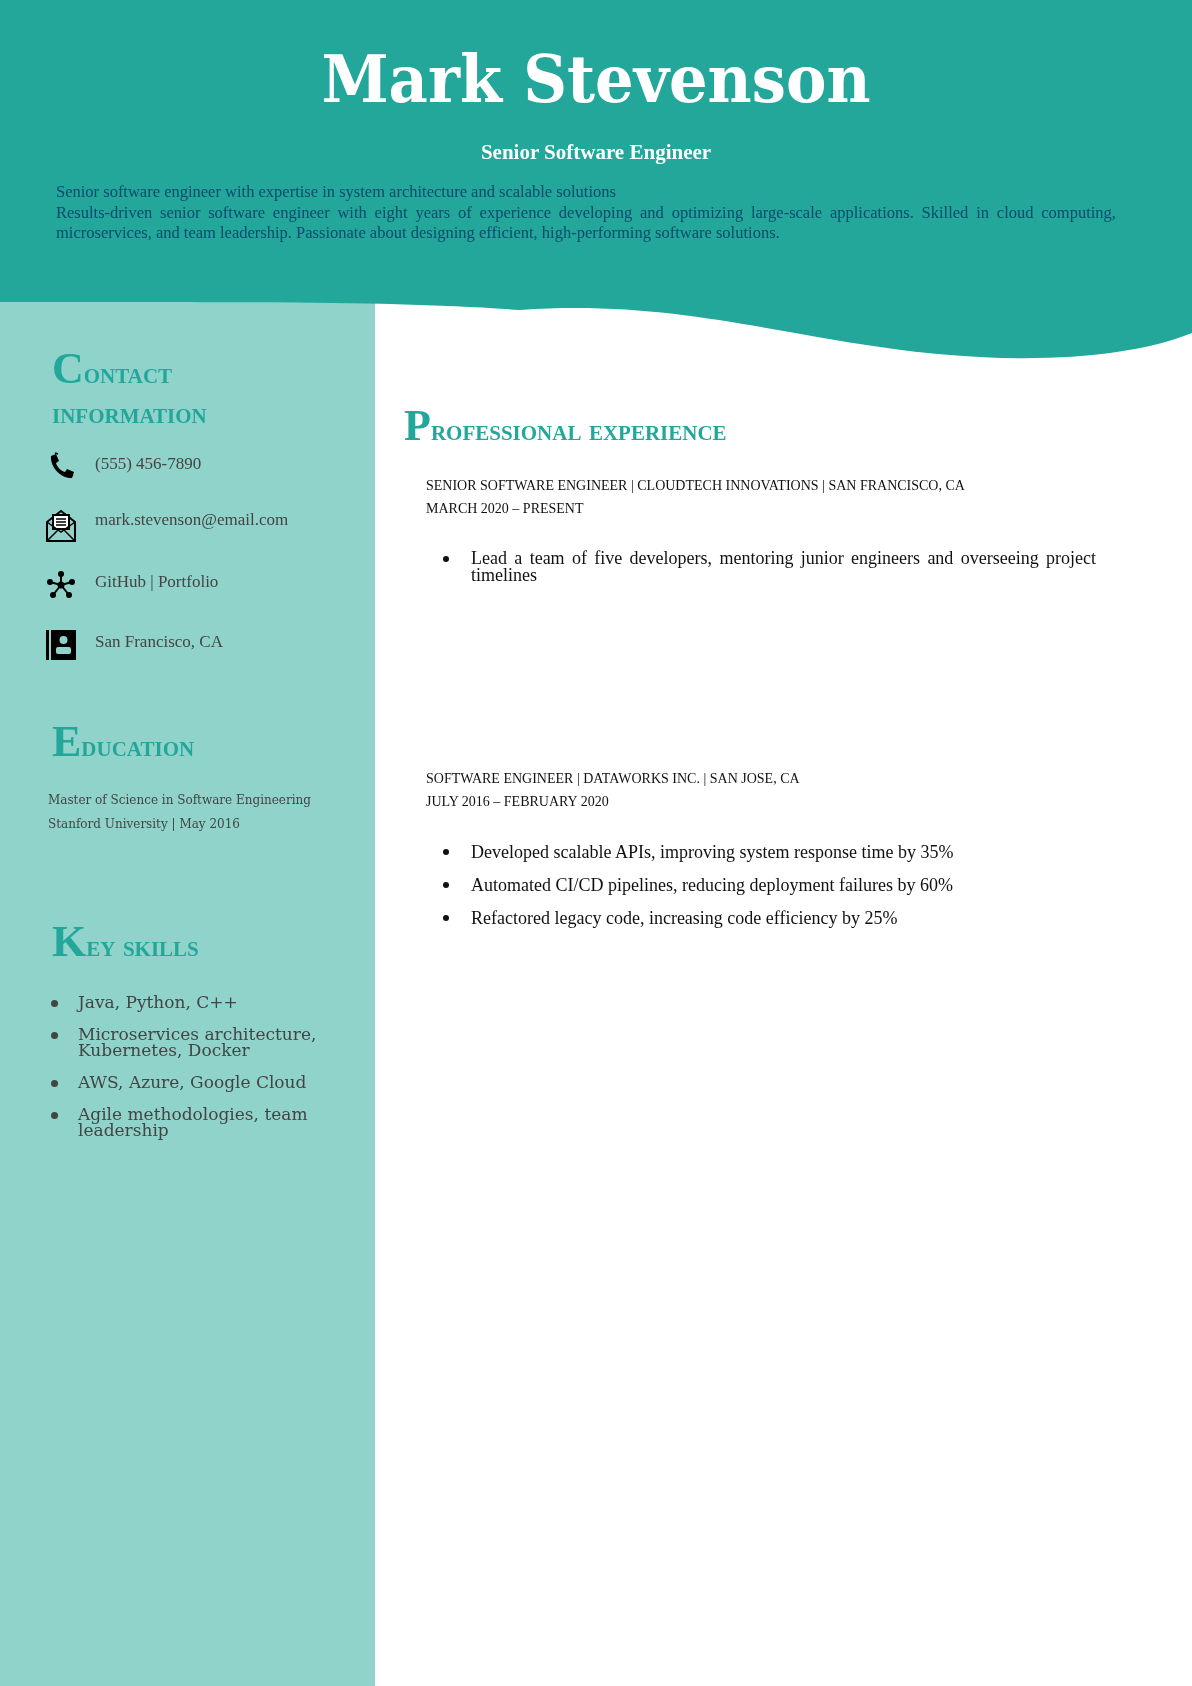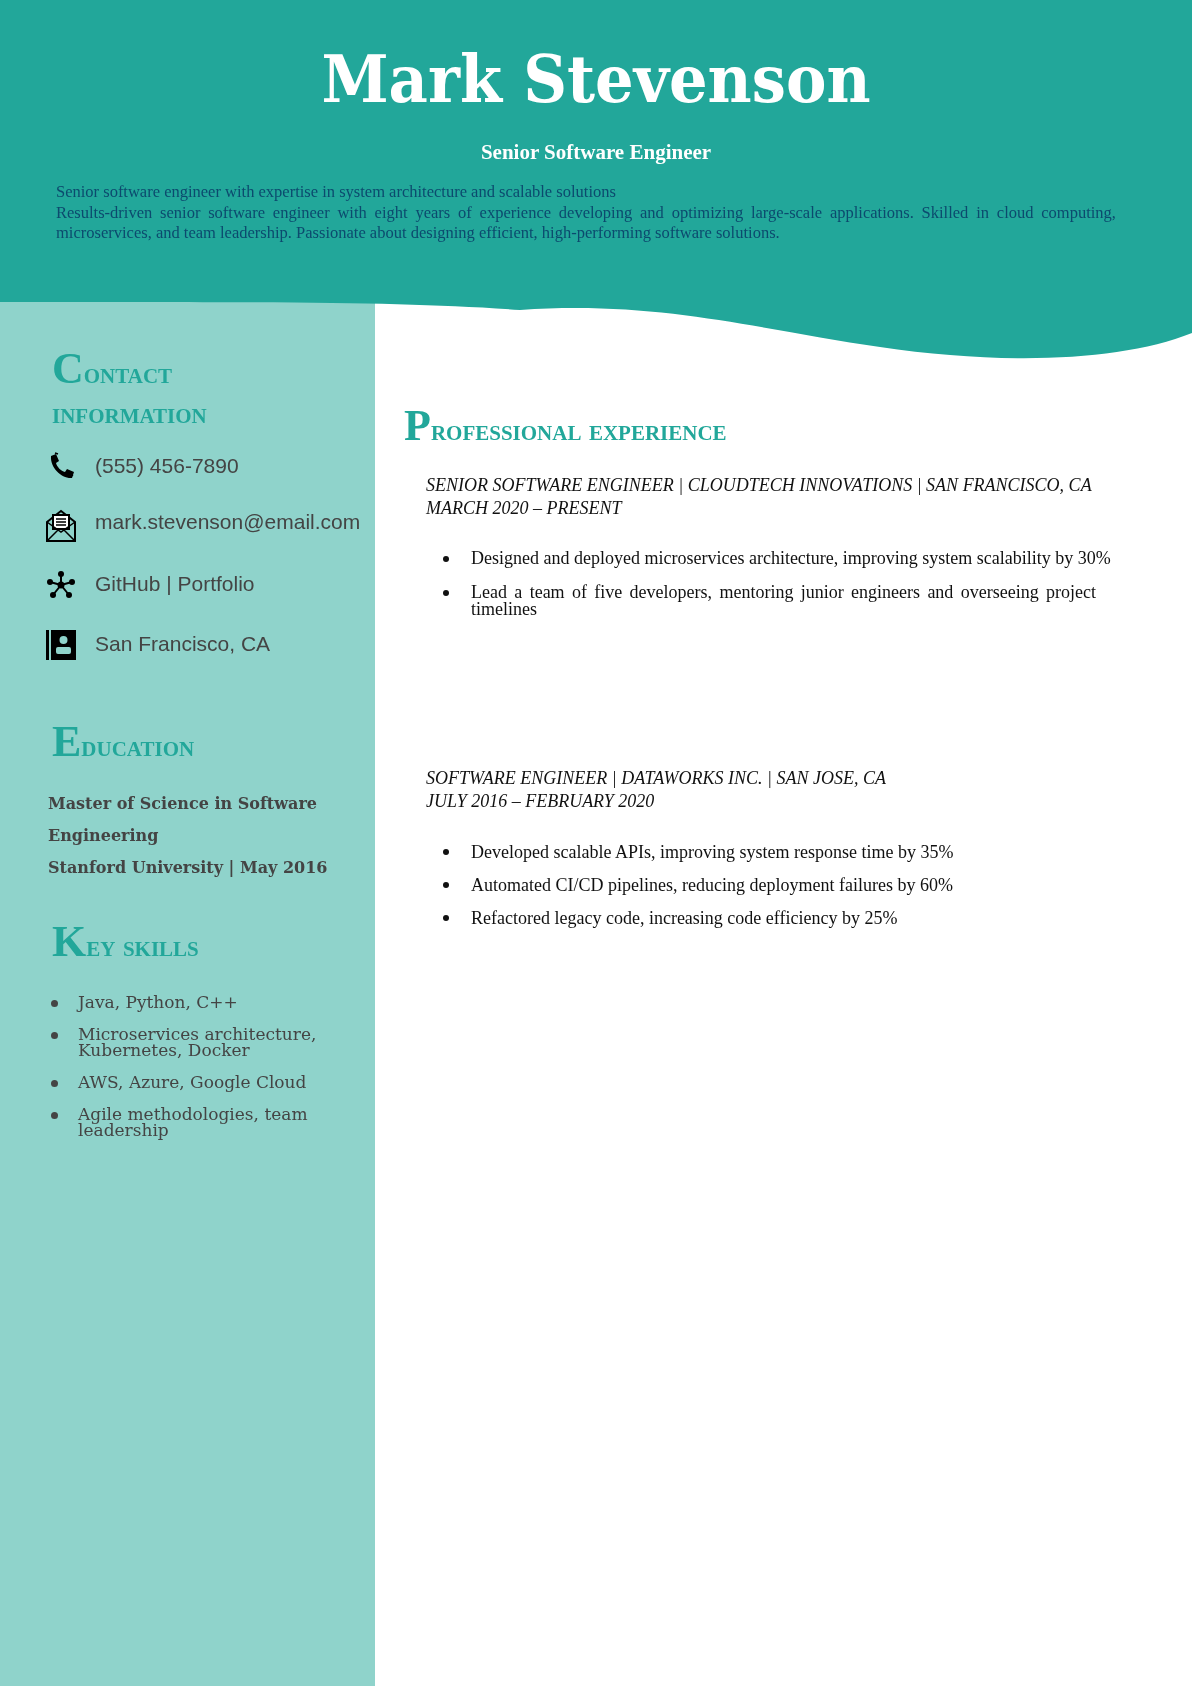--- a/index.html
+++ b/index.html
@@ -13,30 +13,30 @@
   .summary p { margin:0; }
   .summary .just { text-align:justify; }
   .sec-h { color:#22a79a; font-family:"Liberation Serif", serif; font-weight:bold; font-variant:small-caps; margin:16px; }
   .sec-h .cap { font-size:44px; }
   .sec-h .rest { font-size:30px; }
   .side-sec { position:absolute; left:36px; }
   .contact-h { top:334px; line-height:38px; width:320px; }
   .contact-list { position:absolute; left:46px; top:452px; }
   .c-item { position:absolute; left:0; width:320px; height:40px; }
   .c-icon { position:absolute; left:0; top:0; width:30px; height:30px; }
-  .c-text { position:absolute; left:49px; top:2px; color:#444; font-size:21px; font-family:Liberation Sans, sans-serif; white-space:nowrap; }
+  .c-text { position:absolute; left:49px; top:2px; color:#444; font-size:17px; font-family:Liberation Serif, serif; white-space:nowrap; }
   .edu-h { top:700px; }
-  .edu-body { position:absolute; left:48px; top:788px; color:#444; font-size:16px; line-height:32px; width:300px;font-weight:bold; }
+  .edu-body { position:absolute; left:48px; top:788px; color:#444; font-size:12px; line-height:24px; width:300px; }
   .skills-h { top:900px; }
   .skills { position:absolute; left:48px; top:994px; color:#444; font-size:17px; width:290px; }
   .skills .sk { position:relative; padding-left:30px; line-height:16px; margin-bottom:16px; }
   .skills .sk::before { content:""; position:absolute; left:3px; top:6px; width:7px; height:7px; border-radius:50%; background:#444; }
   .main-h { position:absolute; left:388px; top:384px; }
   .job { position:absolute; left:426px; width:740px; color:#111; font-family:"Liberation Serif", serif; }
-  .job .jt { font-size:18px; line-height:23px; text-transform:uppercase;font-style:italic; }
+  .job .jt { font-size:14px; line-height:23px; text-transform:uppercase; }
   .job .bul { margin-top:30px; }
   .job .b { position:relative; padding-left:45px; font-size:18px; line-height:17px; margin-bottom:17px; text-align:justify; }
   .job .b::before { content:""; position:absolute; left:17px; top:6px; width:6px; height:6px; border-radius:50%; background:#111; }
   .job2 .b { margin-bottom:15px; line-height:18px; }
 </style>
 </head>
 <body>
 
 <div class="sidebar"></div>
 
@@ -133,21 +133,20 @@
 </div>
 
 <h2 class="sec-h main-h">
   <span class="cap">P</span><span class="rest">rofessional experience</span>
 </h2>
 
 <div class="job" style="top:474px">
   <div class="jt">Senior Software Engineer | CloudTech Innovations | San Francisco, CA</div>
   <div class="jt">March 2020 – Present</div>
   <div class="bul">
-    <div class="b">Designed and deployed microservices architecture, improving system scalability by 30%</div>
     <div class="b" style="width:625px">Lead a team of five developers, mentoring junior engineers and overseeing project timelines</div>
   </div>
 </div>
 
 <div class="job job2" style="top:767px">
   <div class="jt">Software Engineer | DataWorks Inc. | San Jose, CA</div>
   <div class="jt">July 2016 – February 2020</div>
   <div class="bul">
     <div class="b">Developed scalable APIs, improving system response time by 35%</div>
     <div class="b">Automated CI/CD pipelines, reducing deployment failures by 60%</div>

